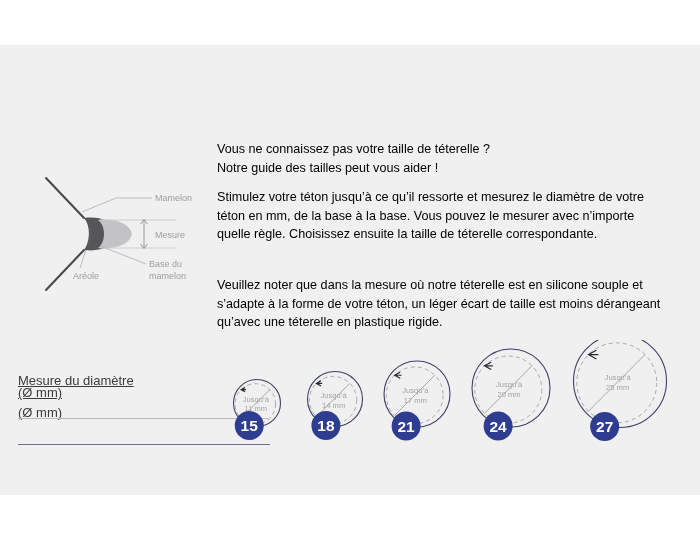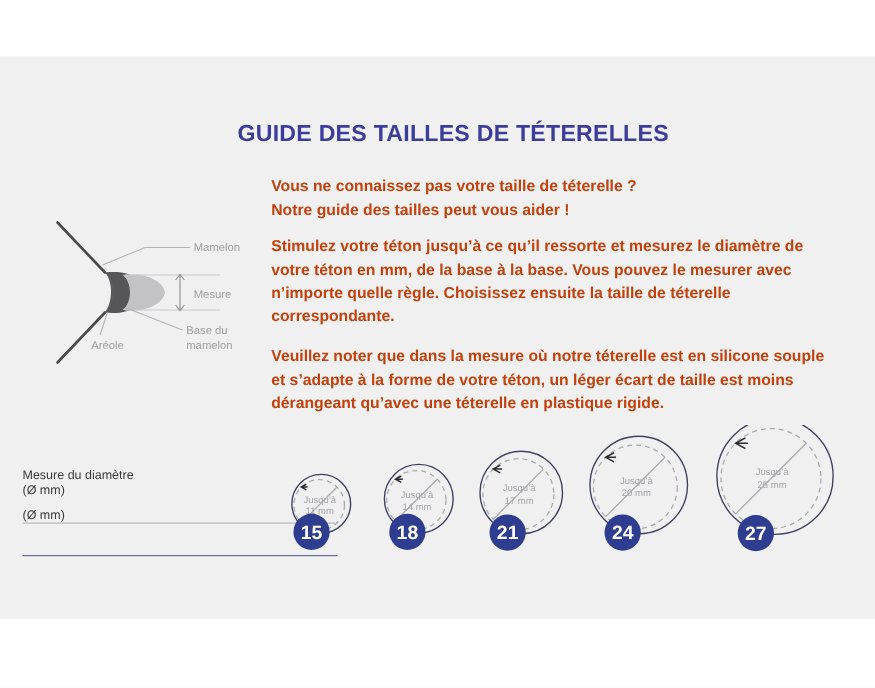--- a/index.html
+++ b/index.html
@@ -37,25 +37,24 @@
     letter-spacing: 0.2px;
     color: #3c3c9c;
     font-family: "Liberation Sans", sans-serif;
     white-space: nowrap;
   }
   
   .copy {
     position: absolute;
     left: 217px;
     width: 452px;
-    color: #c2410c;
+    color: #000000;
     font-size: 12.6px;
     line-height: 18.5px;
     font-family: "Liberation Sans", sans-serif;
-    font-weight: bold;
   }
   .copy-p1 { top: 140px; }
   .copy-p2 { top: 188px; }
   .copy-p3 { top: 276px; }
 
   
   .diagram {
     position: absolute;
     left: 40px;
     top: 172px;
@@ -65,24 +64,25 @@
   .diagram svg { display: block; }
 
   
   .legend {
     position: absolute;
     left: 18px;
     top: 375px;
     width: 230px;
   }
   .legend-block {
-    font-size: 10px;
+    font-size: 13px;
     line-height: 12.2px;
     color: #3b3b3b;
     font-family: "Liberation Sans", sans-serif;
+    text-decoration: underline;
   }
   .legend-block.second { margin-top: 8px; }
 
   
   .rule-top {
     position: absolute;
     left: 18px;
     top: 418px;
     width: 250px;
     height: 1px;
@@ -140,21 +140,20 @@
     font-weight: bold;
     text-anchor: middle;
   }
 </style>
 </head>
 <body>
 
 <div class="page">
   <div class="content-band"></div>
 
-  <div class="guide-title">GUIDE DES TAILLES DE TÉTERELLES</div>
 
   <div class="copy copy-p1" style="white-space: pre-line;">Vous ne connaissez pas votre taille de téterelle ?
 Notre guide des tailles peut vous aider !</div>
 
   <div class="copy copy-p2">Stimulez votre téton jusqu’à ce qu’il ressorte et mesurez le diamètre de votre téton en mm, de la base à la base. Vous pouvez le mesurer avec n’importe quelle règle. Choisissez ensuite la taille de téterelle correspondante.</div>
 
   <div class="copy copy-p3">Veuillez noter que dans la mesure où notre téterelle est en silicone souple et s’adapte à la forme de votre téton, un léger écart de taille est moins dérangeant qu’avec une téterelle en plastique rigide.</div>
 
   <div class="diagram">
     <svg width="172" height="130" viewBox="0 0 172 130" xmlns="http://www.w3.org/2000/svg">

